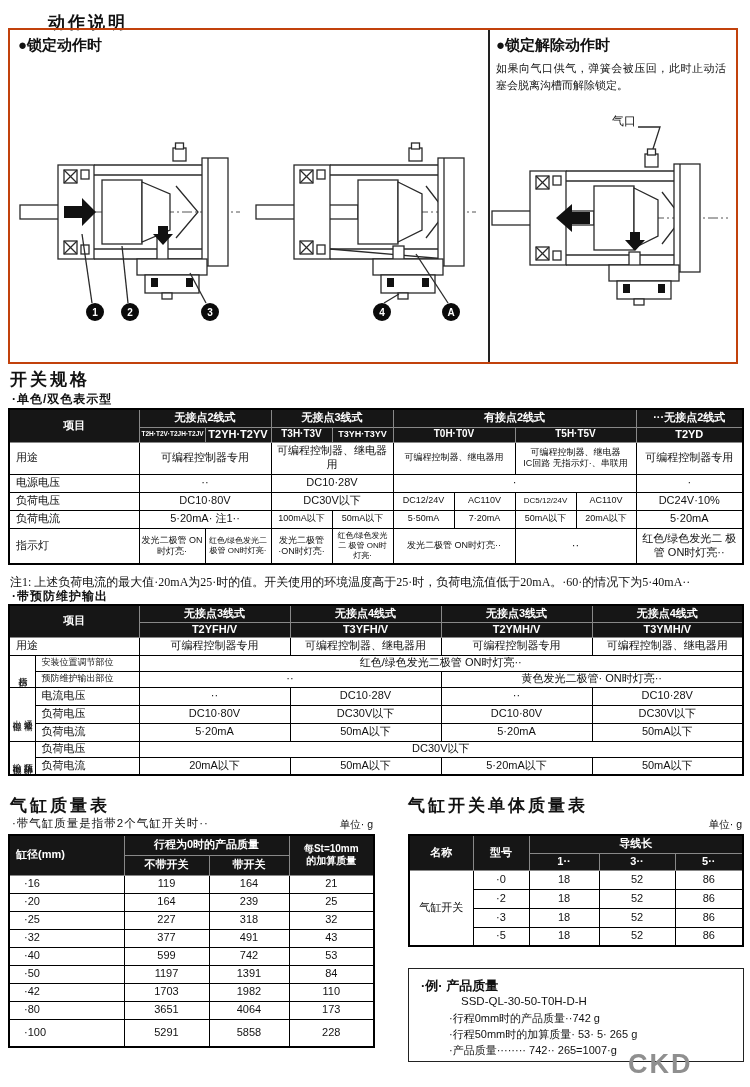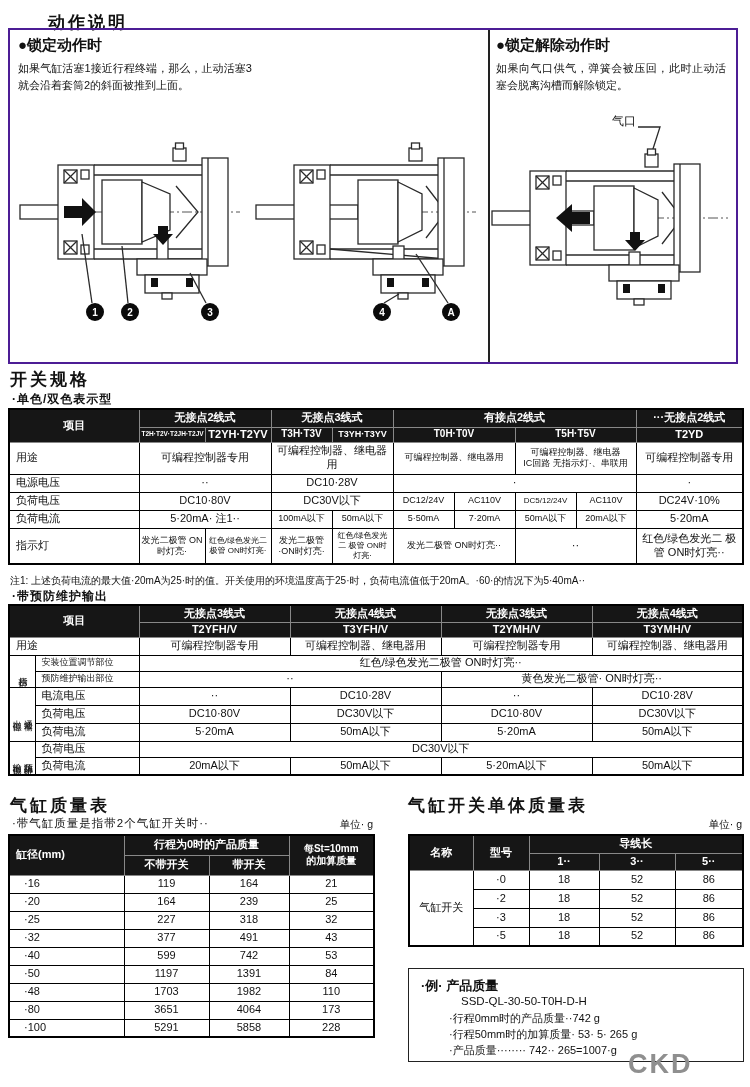--- a/index.html
+++ b/index.html
@@ -5,23 +5,23 @@
   html,body{margin:0;padding:0;}
   body{
     width:750px;height:1087px;position:relative;background:#fff;color:#111;
     font-family:"Liberation Sans","DejaVu Sans",sans-serif;
     -webkit-font-smoothing:antialiased;overflow:hidden;
   }
   .abs{position:absolute;}
   .sec-title{font-size:17px;font-weight:bold;letter-spacing:3px;}
   .sub{font-size:12px;font-weight:bold;letter-spacing:1px;}
   .unit{font-size:10.5px;text-align:right;}
-  .note{font-size:10px;letter-spacing:0;}
+  .note{font-size:12px;letter-spacing:0;font-family:Liberation Serif, serif;}
   
-  .action-box{left:8px;top:28px;width:726px;height:332px;border:2px solid #4c1d95;}
+  .action-box{left:8px;top:28px;width:726px;height:332px;border:2px solid #c2410c;}
   .divider{left:478px;top:0;width:0;height:100%;border-left:2px solid #222;}
   .h{font-size:15px;font-weight:bold;}
   .para{font-size:11px;line-height:1.55;margin:0;text-align:justify;}
   
   table.t{border-collapse:collapse;table-layout:fixed;font-size:11px;border:2px solid #000;}
   table.t td,table.t th{border:1px solid #000;padding:0 2px;text-align:center;vertical-align:middle;font-weight:normal;overflow:hidden;line-height:1.25;}
   table.t th.dk,table.t td.dk{background:#161616;color:#fff;border:1px solid #888;font-weight:bold;}
   .lbl{text-align:left !important;padding-left:6px !important;}
   .bore{text-align:left !important;padding-left:14px !important;}
   .pre{white-space:pre-line;}
@@ -47,21 +47,20 @@
 <body>
 
 <div>
 
   <div class="sec-title abs" style="left:10px;top:11px;margin-left:38px;">动作说明</div>
 
   <div class="action-box abs">
     <div class="divider abs"></div>
 
     <div class="h abs" style="left:8px;top:6px;">●锁定动作时</div>
-    <p class="para abs" style="left:8px;top:30px;width:234px;">如果气缸活塞1接近行程终端，那么，止动活塞3就会沿着套筒2的斜面被推到上面。</p>
 
     <div class="h abs" style="left:486px;top:6px;">●锁定解除动作时</div>
     <p class="para abs" style="left:486px;top:30px;width:230px;">如果向气口供气，弹簧会被压回，此时止动活塞会脱离沟槽而解除锁定。</p>
 
     <svg class="abs" style="left:8px;top:112px;" width="228" height="208" viewBox="0 0 228 208">
       <line class="cl" x1="2" y1="70" x2="222" y2="70"></line>
       <rect class="wh" x="2" y="63" width="50" height="14"></rect>
       <rect class="wh" x="40" y="23" width="36" height="94"></rect>
       <rect class="wh" x="46" y="28" width="13" height="13"></rect>
       <line class="ln" x1="46" y1="28" x2="59" y2="41"></line>
@@ -392,32 +391,32 @@
       <td>742</td>
       <td>53</td>
     </tr>
     <tr style="height:18px;">
       <td class="bore">·50</td>
       <td>1197</td>
       <td>1391</td>
       <td>84</td>
     </tr>
     <tr style="height:18px;">
-      <td class="bore">·48</td>
+      <td class="bore">·42</td>
       <td>1703</td>
       <td>1982</td>
       <td>110</td>
     </tr>
     <tr style="height:18px;">
       <td class="bore">·80</td>
       <td>3651</td>
       <td>4064</td>
       <td>173</td>
     </tr>
-    <tr style="height:18px;padding-left:44px;">
+    <tr style="height:28px;padding-left:44px;">
       <td class="bore">·100</td>
       <td>5291</td>
       <td>5858</td>
       <td>228</td>
     </tr>
   </tbody>
     </table>
 
   <div class="sec-title abs" style="left:408px;top:794px;">气缸开关单体质量表</div>
   <div class="unit abs" style="left:660px;top:818px;width:82px;">单位· g</div>

